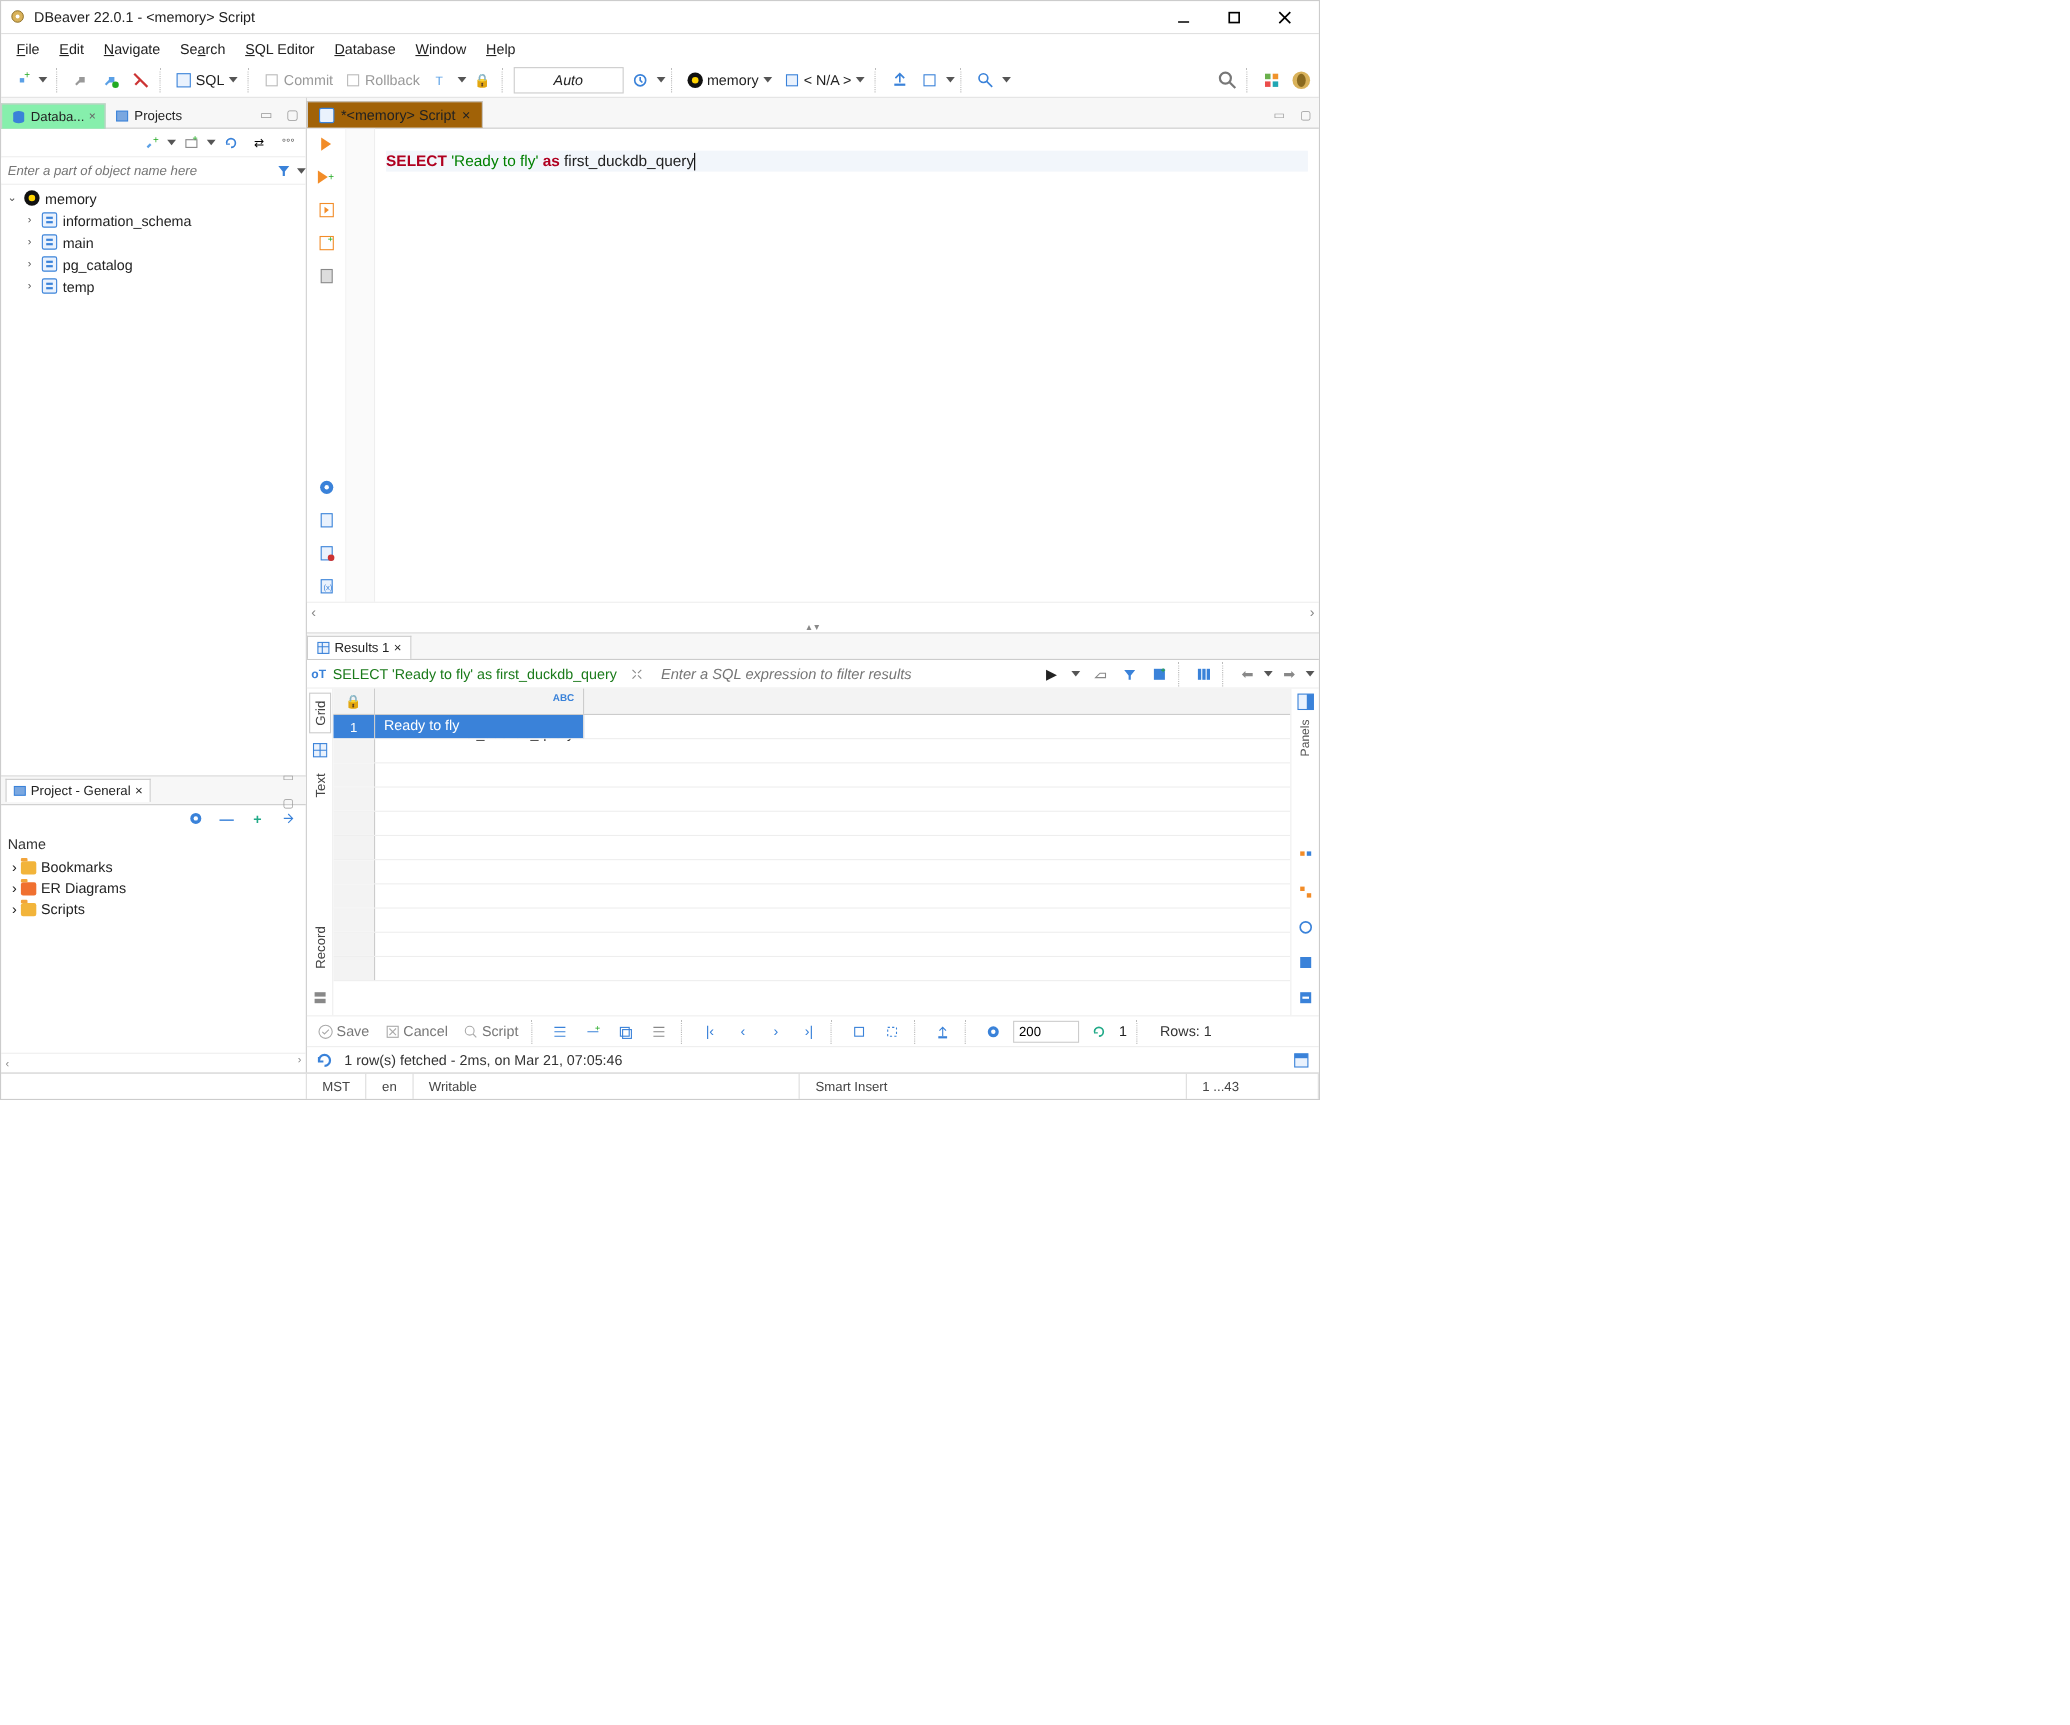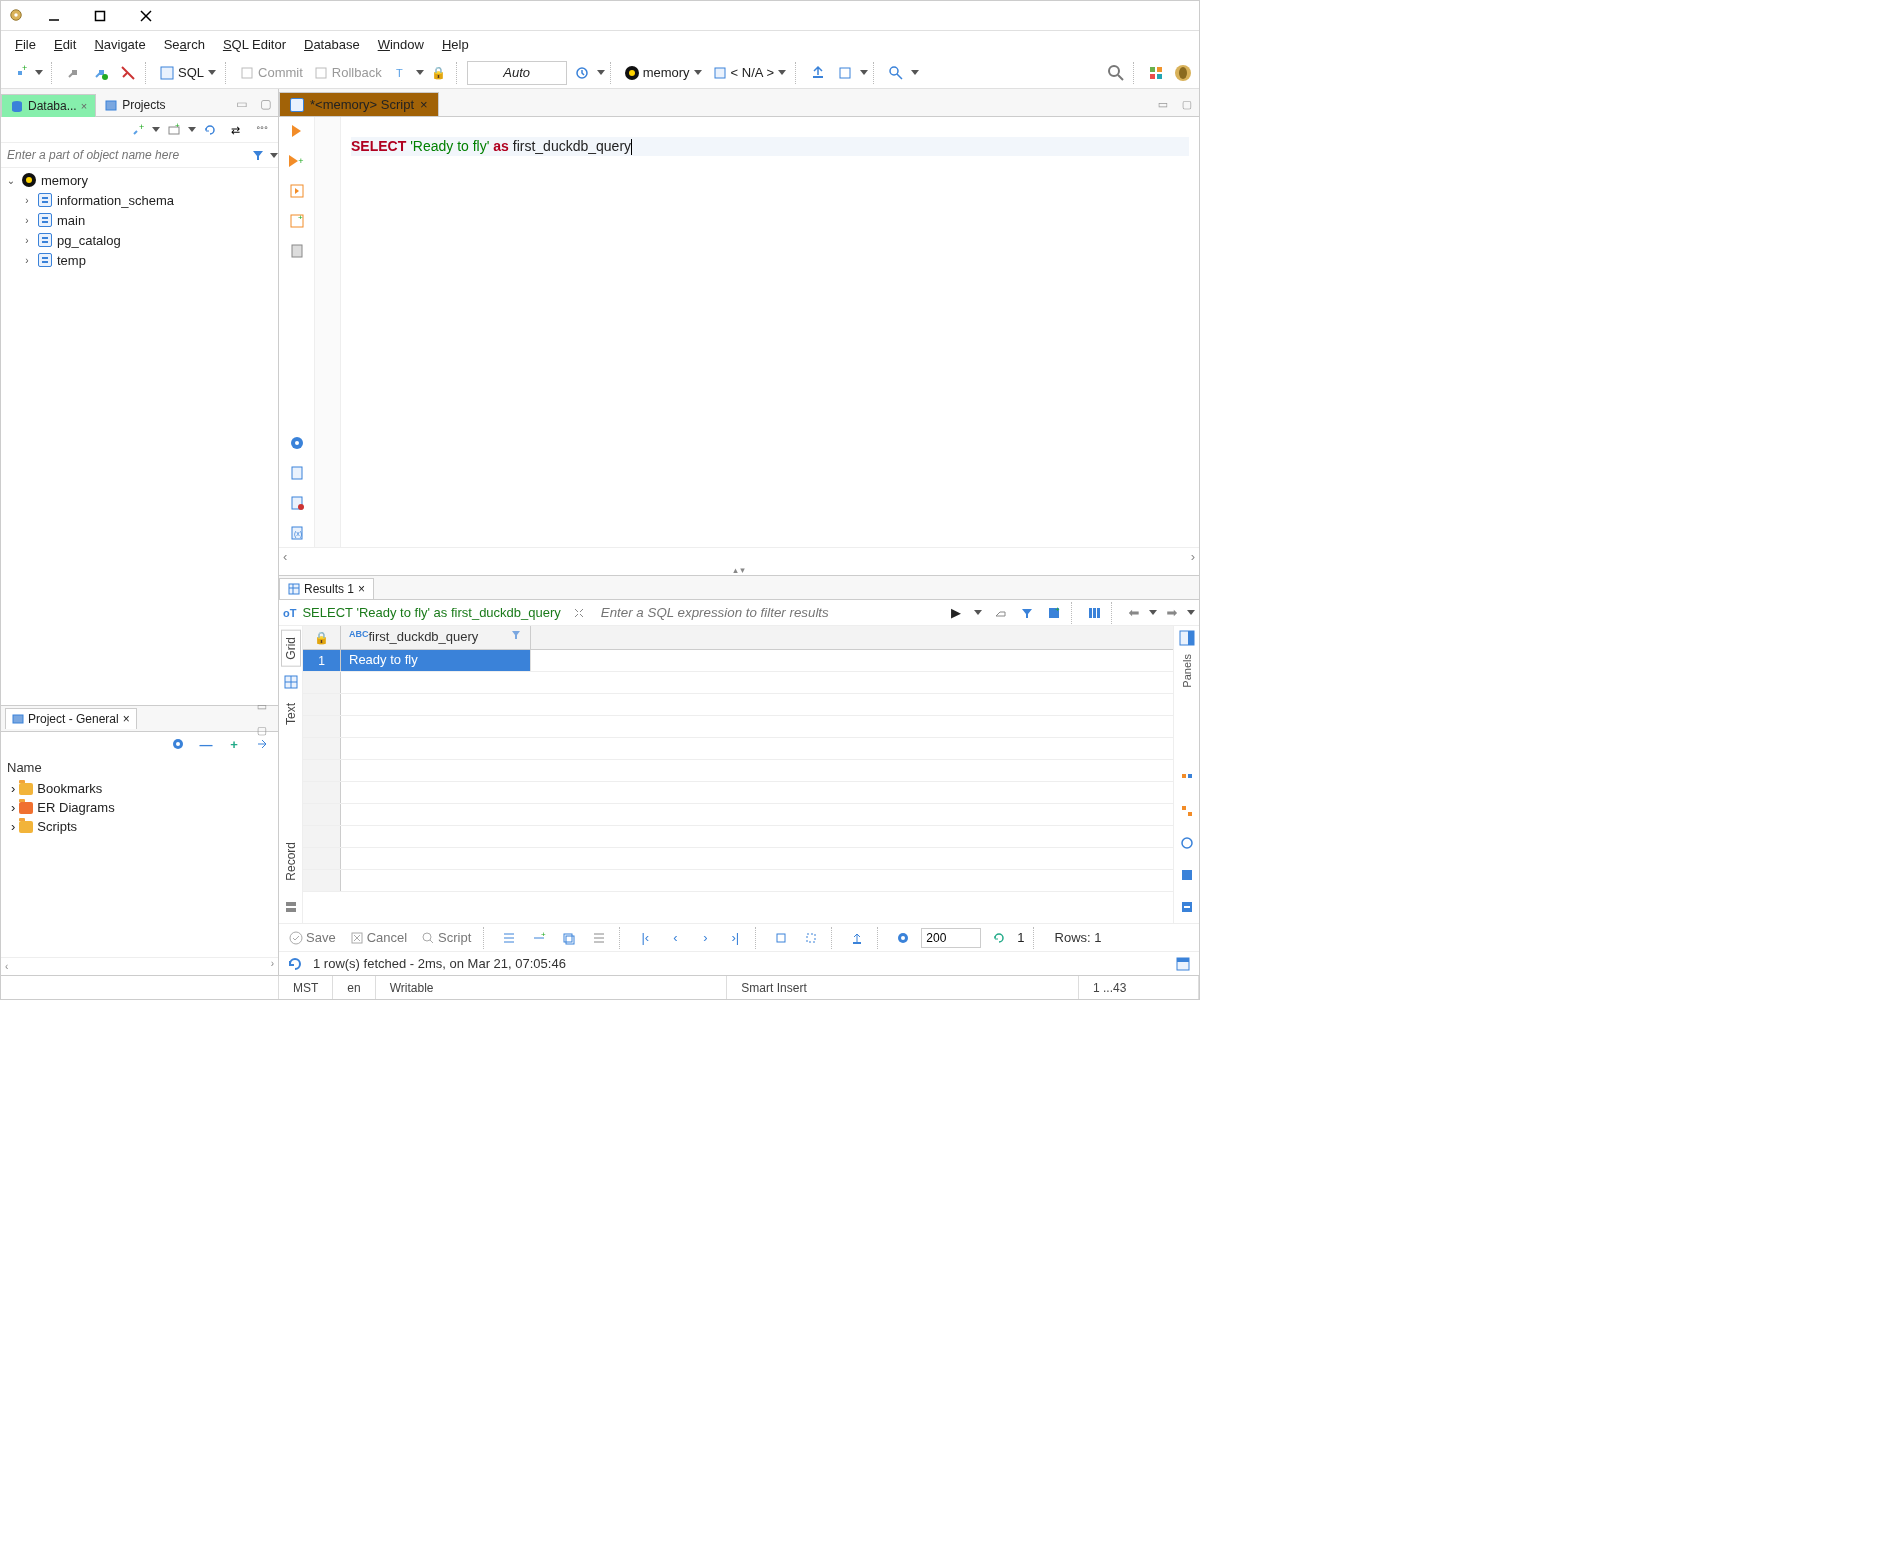--- a/index.html
+++ b/index.html
@@ -93,21 +93,21 @@
 .results-filter-input { flex:1; border:none; outline:none; font-style:italic; color:#999; padding:2px 4px; }
 .results-toolbar-right { display:flex; align-items:center; gap:3px; }
 
 .results-body { flex:1; display:flex; min-height:0; }
 .results-sidetabs { width:24px; display:flex; flex-direction:column; align-items:center; gap:8px; padding:4px 0; border-right:1px solid #eee; }
 .sidetab { writing-mode: vertical-rl; transform: rotate(180deg); font-size:12px; padding:6px 2px; cursor:pointer; color:#444; }
 .sidetab.active { background:#fff; border:1px solid #ccc; }
 .grid-wrap { flex:1; display:flex; flex-direction:column; min-width:0; }
 .grid-header-row { display:flex; height:24px; background:#f3f3f3; border-bottom:1px solid #ccc; }
 .grid-corner { width:38px; border-right:1px solid #ccc; display:flex; align-items:center; justify-content:center; }
-.grid-colhead { padding:3px 8px; border-right:1px solid #ccc; display:flex; align-items:flex-start; gap:0; font-size:13px; color:#333; background:#f3f3f3; min-width:190px; }
+.grid-colhead { padding:3px 8px; border-right:1px solid #ccc; display:flex; align-items:flex-end; gap:20px; font-size:13px; color:#333; background:#f3f3f3; min-width:190px;flex-direction:column; }
 .abc-badge { font-size:9px; color:#3a82d9; font-weight:bold; }
 .grid-rows { flex:1; overflow:auto; }
 .grid-row { display:flex; height:22px; border-bottom:1px solid #eee; }
 .grid-rowhead { width:38px; background:#f3f3f3; border-right:1px solid #ccc; display:flex; align-items:center; justify-content:center; font-size:12px; color:#444; }
 .grid-cell { padding:2px 8px; border-right:1px solid #ddd; min-width:190px; font-size:13px; }
 .grid-row.selected .grid-cell { background:#3a82d9; color:#fff; }
 .grid-row.selected .grid-rowhead { background:#3a82d9; color:#fff; }
 
 .results-rightpanels { width:26px; border-left:1px solid #eee; display:flex; flex-direction:column; align-items:center; padding:4px 0; gap:8px; }
 .rpanel-label { writing-mode: vertical-rl; transform: rotate(180deg); font-size:11px; color:#555; }
@@ -132,20 +132,21 @@
 </head>
 <body>
 
 <div class="titlebar">
   <span class="icon">
     <svg viewBox="0 0 16 16" class="gear-svg">
         <circle cx="8" cy="8" r="6" fill="#d9b25a" stroke="#8a6a20"></circle>
         <circle cx="8" cy="8" r="2" fill="#fff"></circle>
       </svg>
   </span>
+  <span class="title">DBeaver 22.0.1 - &lt;memory&gt; Script</span>
   <div class="wincontrols">
     <div class="winbtn">
         <svg width="12" height="12">
           <line x1="1" y1="10" x2="11" y2="10" stroke="#000" stroke-width="1.5"></line>
         </svg>
       </div>
     <div class="winbtn">
         <svg width="12" height="12">
           <rect x="1.5" y="1.5" width="9" height="9" fill="none" stroke="#000" stroke-width="1.5"></rect>
         </svg>

